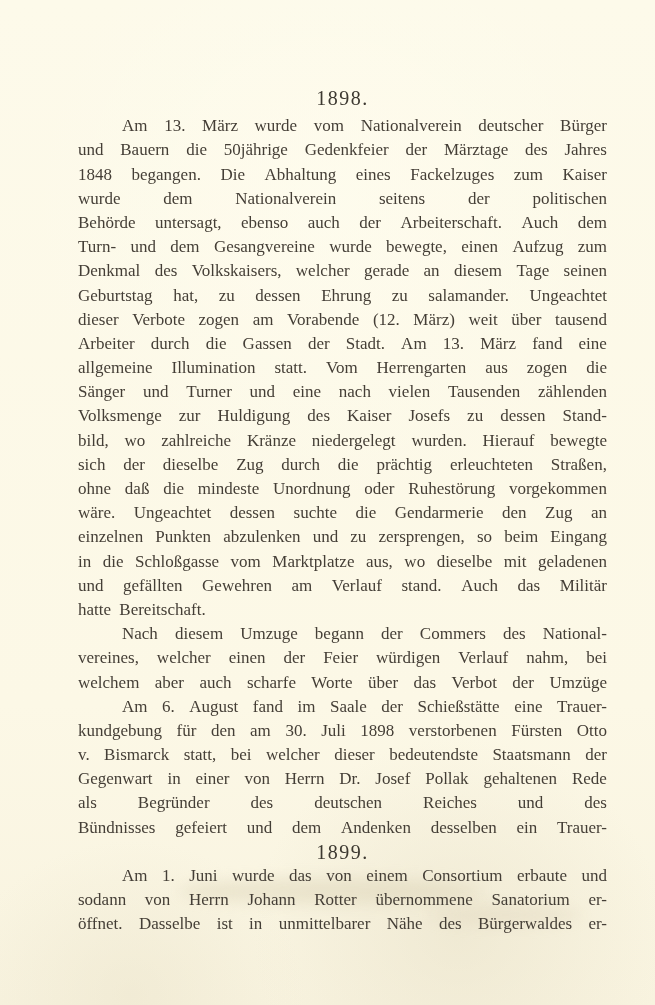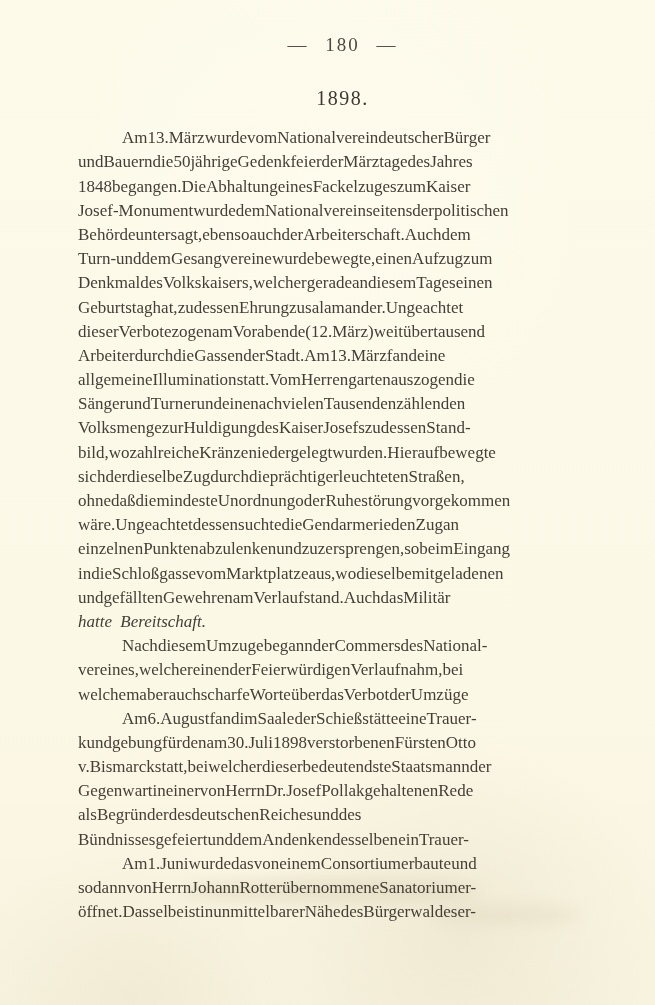--- a/index.html
+++ b/index.html
@@ -21,43 +21,42 @@
     text-align: center; font-size: 19px; letter-spacing: 2px;
     word-spacing: 10px; color: #4e4a42;
   }
   .text-block {
     position: absolute; top: 86px; left: 78px; width: 529px;
   }
   .heading {
     height: 24.2px; line-height: 24.2px; text-align: center;
     font-size: 20px; letter-spacing: 1.5px; color: #3d3931;
   }
-  .heading:first-child { margin-bottom: 16px; }
+  .heading:first-child { margin-bottom: 4px; }
   .paragraph { margin: 0; }
   .line {
-    display: flex; justify-content: flex-start;
+    display: flex; justify-content: space-between;
     height: 24.2px; line-height: 24.2px; font-size: 17px;
   }
   .line span { flex: 0 0 auto; white-space: pre; }
   .line.first { padding-left: 44px; }
-  .line.last { display: block; text-align: left; word-spacing: 4px; font-style: italic; }
+  .line.last { display: block; text-align: left; word-spacing: 4px; }
   .smudge {
     position: absolute; border-radius: 50%;
     background: rgba(205,195,162,0.30); filter: blur(7px);
   }
   .smudge.s1 { left: 180px; top: 878px; width: 300px; height: 26px; }
   .smudge.s2 { left: 430px; top: 905px; width: 150px; height: 20px; background: rgba(208,198,168,0.22); }
 </style>
 </head>
 <body>
 
 <div class="page">
   <div class="smudge s1"></div>
   <div class="smudge s2"></div>
-  <div class="page-number">— 180 —</div>
   <div class="text-block" id="text-block">
       <div class="heading">1898.</div>
       <div class="paragraph">
         <div class="line first">
           <span>Am</span>
           <span>13.</span>
           <span>März</span>
           <span>wurde</span>
           <span>vom</span>
           <span>Nationalverein</span>
@@ -79,21 +78,20 @@
           <span>1848</span>
           <span>begangen.</span>
           <span>Die</span>
           <span>Abhaltung</span>
           <span>eines</span>
           <span>Fackelzuges</span>
           <span>zum</span>
           <span>Kaiser</span>
         </div>
         <div class="line">
-          <span>Josef-Monument</span>
           <span>wurde</span>
           <span>dem</span>
           <span>Nationalverein</span>
           <span>seitens</span>
           <span>der</span>
           <span>politischen</span>
         </div>
         <div class="line">
           <span>Behörde</span>
           <span>untersagt,</span>
@@ -367,20 +365,21 @@
           <span>Bündnisses</span>
           <span>gefeiert</span>
           <span>und</span>
           <span>dem</span>
           <span>Andenken</span>
           <span>desselben</span>
           <span>ein</span>
           <span>Trauer-</span>
         </div>
       </div>
+      <div class="heading">1899.</div>
       <div class="paragraph">
         <div class="line first">
           <span>Am</span>
           <span>1.</span>
           <span>Juni</span>
           <span>wurde</span>
           <span>das</span>
           <span>von</span>
           <span>einem</span>
           <span>Consortium</span>

